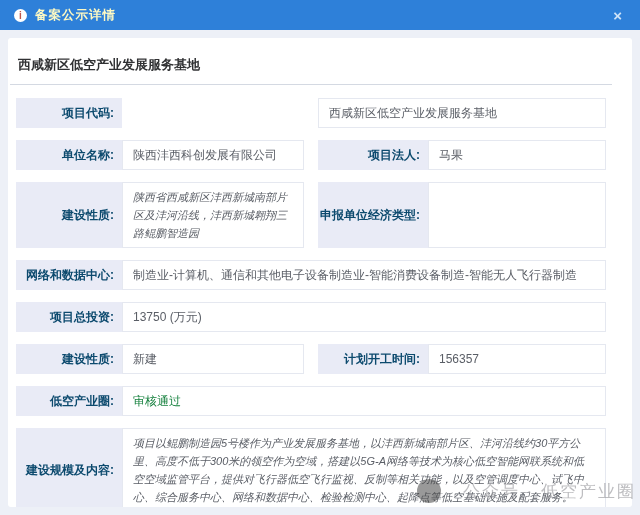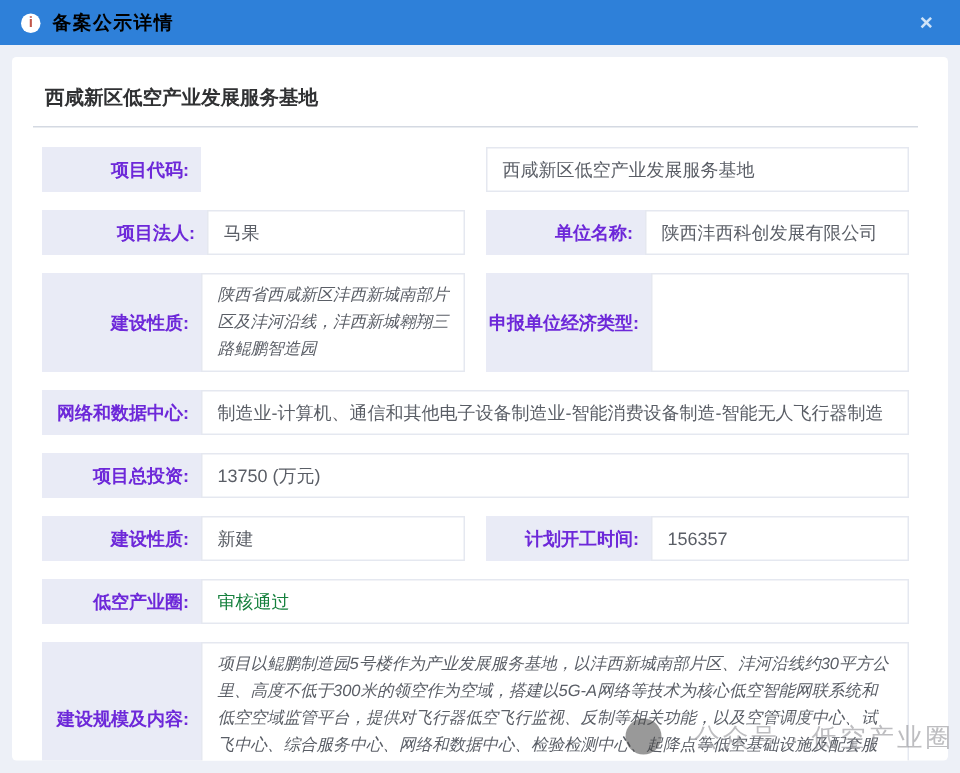--- a/index.html
+++ b/index.html
@@ -11,41 +11,41 @@
   
   .modal-header {
     height:30px; background:#2e80d9;
     display:flex; align-items:center; padding:0 14px; box-sizing:border-box;
   }
   .info-icon {
     width:13px; height:13px; border-radius:50%; background:#ffffff;
     color:#c0564a; font-size:10px; font-weight:bold; line-height:13px;
     text-align:center; margin-right:8px; flex:0 0 13px;
   }
-  .header-title { color:#000000; font-size:12.5px; font-weight:bold; letter-spacing:1px; }
+  .header-title { color:#fef9c3; font-size:12.5px; font-weight:bold; letter-spacing:1px; }
   .close-icon {
     margin-left:auto; color:#cfe3f8; font-size:15px; font-weight:bold;
     cursor:pointer; line-height:1; padding:2px 4px;
   }
   
   .card {
     position:absolute; left:8px; right:8px; top:38px; bottom:8px;
     background:#ffffff; border-radius:3px; box-sizing:border-box;
-    padding:12px 18px 6px 12px; overflow:hidden;
+    padding:12px 18px 6px 0; overflow:hidden;
   }
   .card-title { font-size:13px; font-weight:bold; color:#303133; padding:6px 10px 10px 10px; }
   .divider { border-top:1px solid #d4d9e2; margin:0 2px 13px 2px; height:0; }
   
   .row { display:flex; gap:14px; margin:0 8px 12px 8px; }
   .cell { flex:1; display:flex; align-items:stretch; min-width:0; }
   .label {
     flex:0 0 106px; box-sizing:border-box; background:#e9ebf6;
     display:flex; align-items:center; justify-content:flex-end;
     padding:6px 8px 6px 2px; font-size:12px; line-height:18px;
-    font-weight:bold; color:#6d28d9; text-align:center;
+    font-weight:bold; color:#0c4a6e; text-align:center;
   }
   .cell-r .label { flex-basis:110px; }
   .value {
     flex:1; box-sizing:border-box; background:#ffffff;
     border:1px solid #e5e8f0; padding:5px 10px;
     font-size:12px; line-height:18px; color:#5a5e66;
     display:flex; align-items:center; min-height:30px; min-width:0;
   }
   .value.small { font-size:11px;font-style:italic; }
   .value.red { color:#15803d; }
@@ -73,27 +73,27 @@
   <div class="row">
     <div class="cell">
       <div class="label">项目代码:</div>
     </div>
     <div class="cell cell-r">
       <div class="value">西咸新区低空产业发展服务基地</div>
     </div>
   </div>
 
   <div class="row">
+    <div class="cell">
+      <div class="label">单位名称:</div>
+      <div class="value">陕西沣西科创发展有限公司</div>
+    </div>
     <div class="cell cell-r">
       <div class="label">项目法人:</div>
       <div class="value">马果</div>
-    </div>
-    <div class="cell">
-      <div class="label">单位名称:</div>
-      <div class="value">陕西沣西科创发展有限公司</div>
     </div>
   </div>
 
   <div class="row">
     <div class="cell">
       <div class="label">建设性质:</div>
       <div class="value small">陕西省西咸新区沣西新城南部片区及沣河沿线，沣西新城翱翔三路鲲鹏智造园</div>
     </div>
     <div class="cell cell-r">
       <div class="label">申报单位经济类型:</div>

